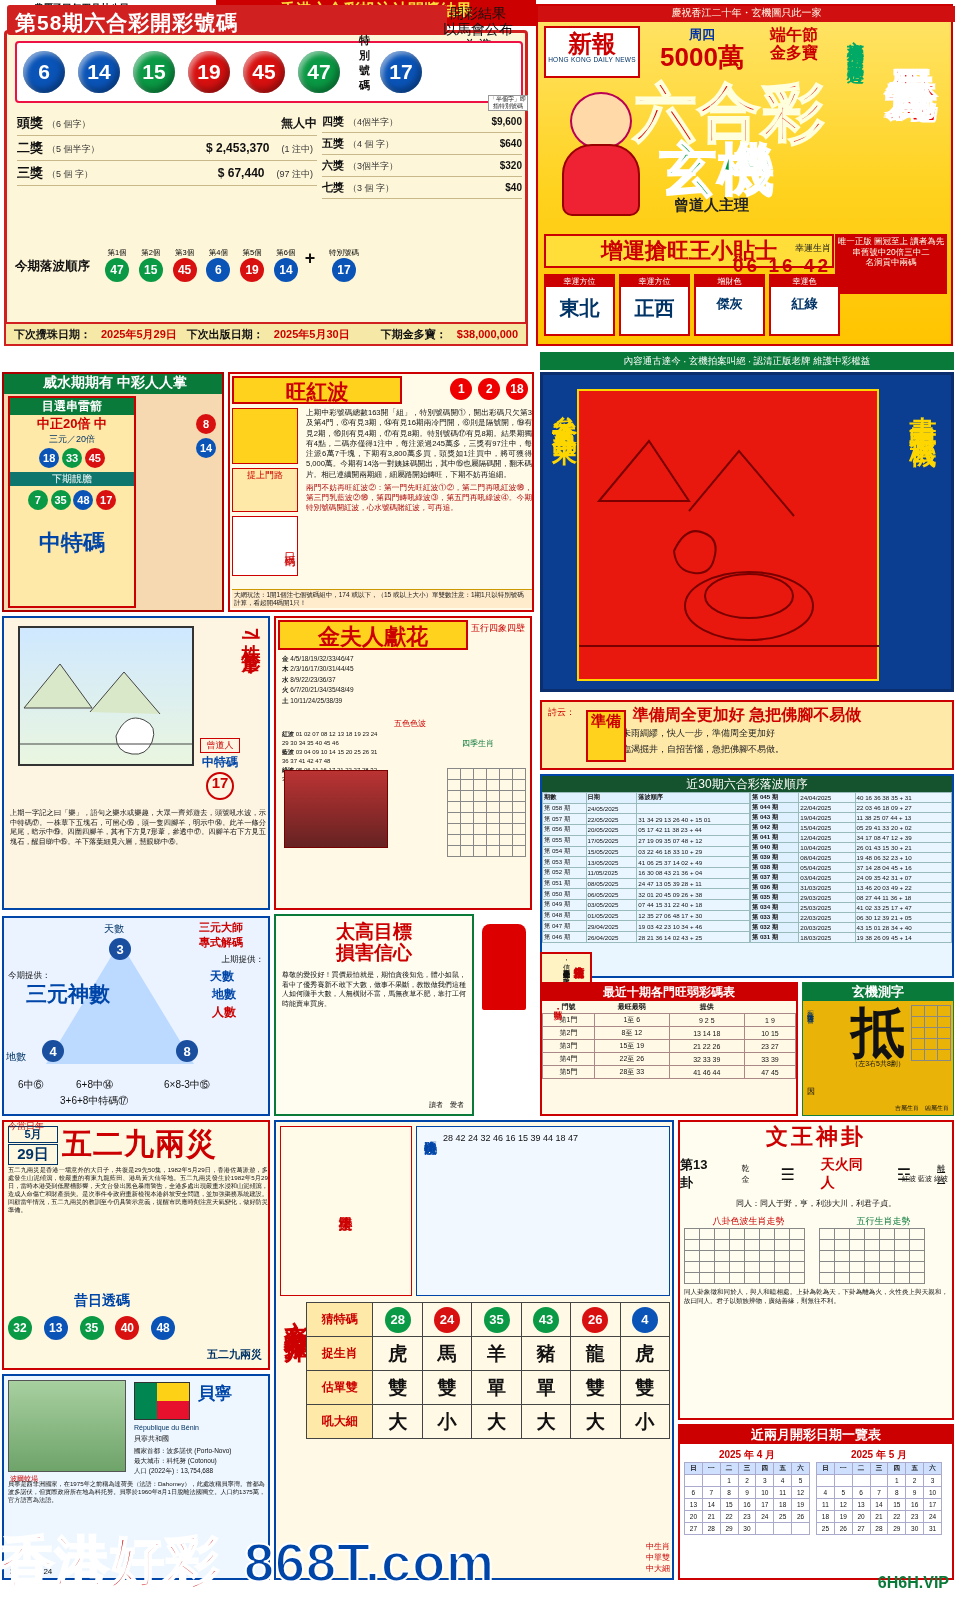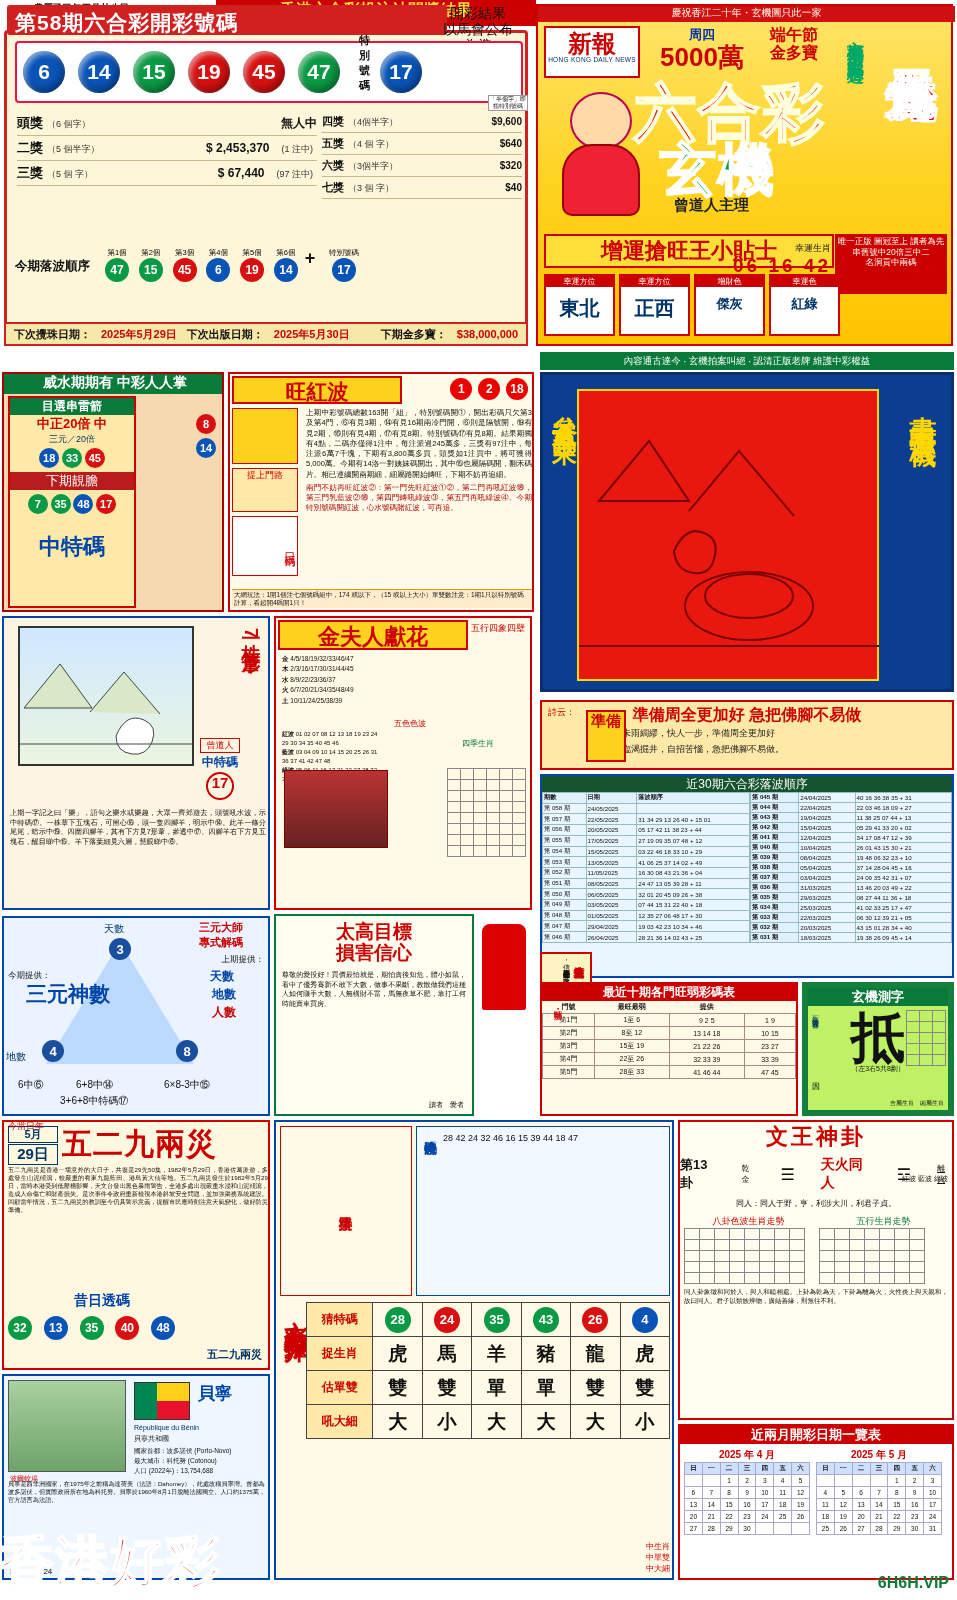--- a/index.html
+++ b/index.html
@@ -241,21 +241,21 @@
   .freq-tbl td { border: 1px solid #9bb; padding: 0 1px; white-space: nowrap; }
   .freq-tbl td.idx { background: #dff0ff; font-weight: bold; }
 
   .doormen { left: 540px; top: 982px; width: 258px; height: 134px;
     background: #fff9e6; border: 2px solid #c00; }
   .dm-h { background: #c00; color: #fff; font-size: 12px; text-align: center; font-weight: bold; }
   .dm-tbl { border-collapse: collapse; font-size: 7px; width: 100%; }
   .dm-tbl td { border: 1px solid #a88; text-align: center; padding: 1px; }
 
   .xuanji { left: 802px; top: 982px; width: 152px; height: 134px;
-    background: #bef264; border: 6px solid #15803d; }
+    background: #eab308; border: 1px solid #15803d; }
   .xj-h { background: #0a7a3a; color: #fff; font-size: 13px; text-align: center; font-weight: bold; }
   .xj-big { font-size: 54px; font-weight: bold; text-align: center; line-height: 1; padding-top: 4px; }
 
   .wenwang { left: 678px; top: 1120px; width: 276px; height: 300px;
     background: #fffdf0; border: 2px solid #c00; }
   .ww-h { font-size: 22px; font-weight: bold; color: #c00; text-align: center; letter-spacing: 3px; }
   .ww-tbl { border-collapse: collapse; font-size: 6px; }
   .ww-tbl td { border: 1px solid #888; width: 15px; height: 11px; }
 
   .calwrap { left: 678px; top: 1424px; width: 276px; height: 156px;
@@ -449,21 +449,21 @@
     <div class="fs-head">威水期期有 中彩人人掌</div>
     <div class="fs-yellow">
       <div style="background:#0a7a3a;color:#fff;font-size:12px;text-align:center;font-weight:bold;">目選串雷箭</div>
       <div style="font-size:13px;font-weight:bold;color:#c00;text-align:center;">中正20倍 中</div>
       <div style="font-size:9px;text-align:center;color:#036;">三元／20倍</div>
       <div style="text-align:center;margin-top:2px;">
         <span class="fs-ball" style="background:#0a54b8">18</span>
         <span class="fs-ball" style="background:#0a9944">33</span>
         <span class="fs-ball" style="background:#d81010">45</span>
       </div>
-      <div style="background:#b91c1c;color:#fff;font-size:13px;text-align:center;margin-top:4px;">下期靚膽</div>
+      <div style="background:#0f766e;color:#fff;font-size:10px;text-align:center;margin-top:4px;">下期靚膽</div>
       <div style="text-align:center;margin-top:4px;">
         <span class="fs-ball" style="background:#0a9944">7</span>
         <span class="fs-ball" style="background:#0a9944">35</span>
         <span class="fs-ball" style="background:#0a54b8">48</span>
         <span class="fs-ball" style="background:#d81010">17</span>
       </div>
       <div style="font-size:22px;font-weight:bold;color:#0046a8;text-align:center;margin-top:18px;">中特碼</div>
     </div>
     <div style="position:absolute;right:6px;top:40px;text-align:center;">
       <span class="fs-ball" style="background:#d81010">8</span>
@@ -1244,16 +1244,17 @@
                 <td>31</td>
               </tr>
         </tbody>
           </table>
       </div>
     </div>
   </div>
 
   <div class="wm">
     <span>香港好彩</span>
+    <span class="b" style="margin-left:24px">868T.com</span>
   </div>
   <div class="wm-right">6H6H.VIP</div>
 
 </div>
 
 </body></html>

